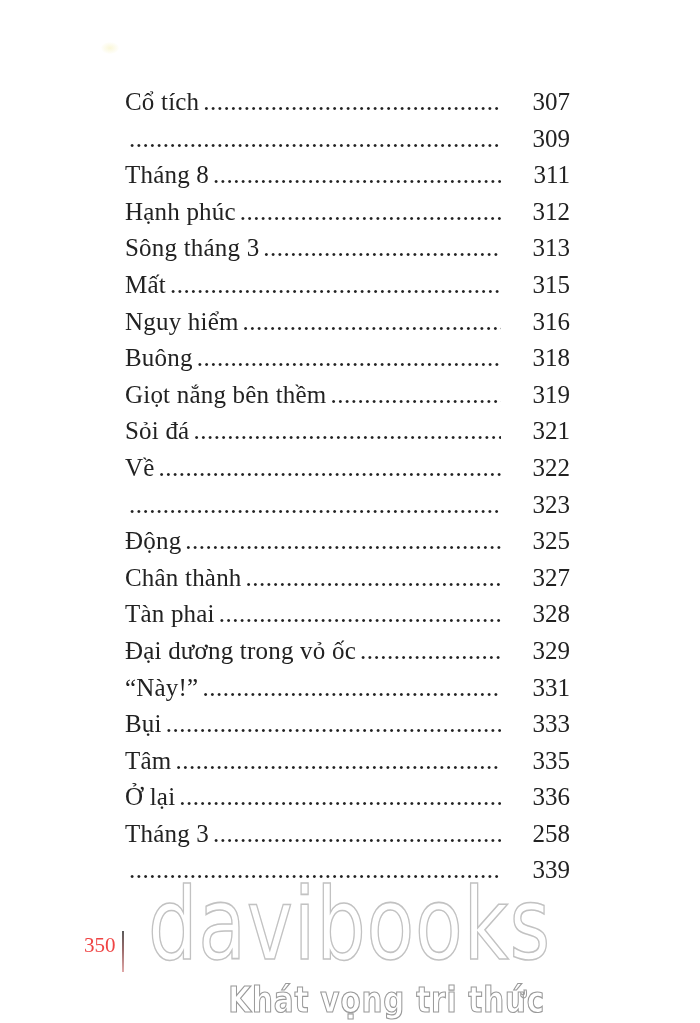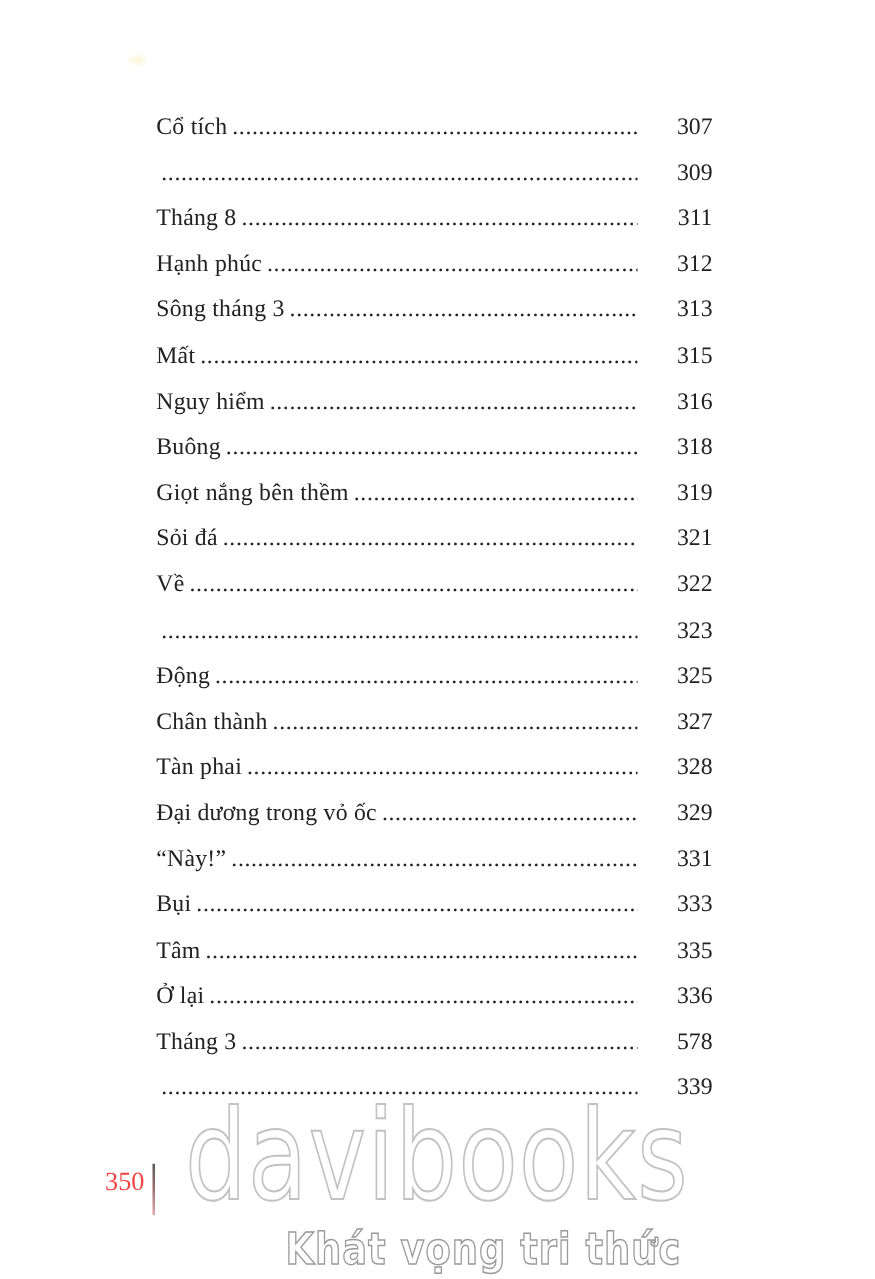--- a/index.html
+++ b/index.html
@@ -17,21 +17,21 @@
     background:radial-gradient(ellipse at center,#faf7d8 0%,rgba(250,247,216,0) 75%);
     border-radius:50%;
   }
   
   .toc{
     position:absolute;left:125px;top:84px;width:445px;
   }
   .row{
     display:flex;align-items:baseline;
     height:36.6px;line-height:36.6px;
-    font-size:19px;
+    font-size:25px;
     white-space:nowrap;
   }
   .title{flex:none;letter-spacing:0.2px;}
   .dots{
     flex:1 1 auto;overflow:hidden;
     padding-left:4px;
     letter-spacing:0.5px;
     min-width:0;
   }
   .pagenum{flex:none;margin-left:32px;}
@@ -169,21 +169,21 @@
       <span class="pagenum">335</span>
     </div>
   <div class="row">
       <span class="title">Ở lại</span>
       <span class="dots">............................................................................................................................................................................................................................................................................................................</span>
       <span class="pagenum">336</span>
     </div>
   <div class="row">
       <span class="title">Tháng 3</span>
       <span class="dots">............................................................................................................................................................................................................................................................................................................</span>
-      <span class="pagenum">578</span>
+      <span class="pagenum">258</span>
     </div>
   <div class="row">
       <span class="dots">............................................................................................................................................................................................................................................................................................................</span>
       <span class="pagenum">339</span>
     </div>
 </div>
 
 <div class="folio">350</div>
 <div class="folio-rule"></div>
 

